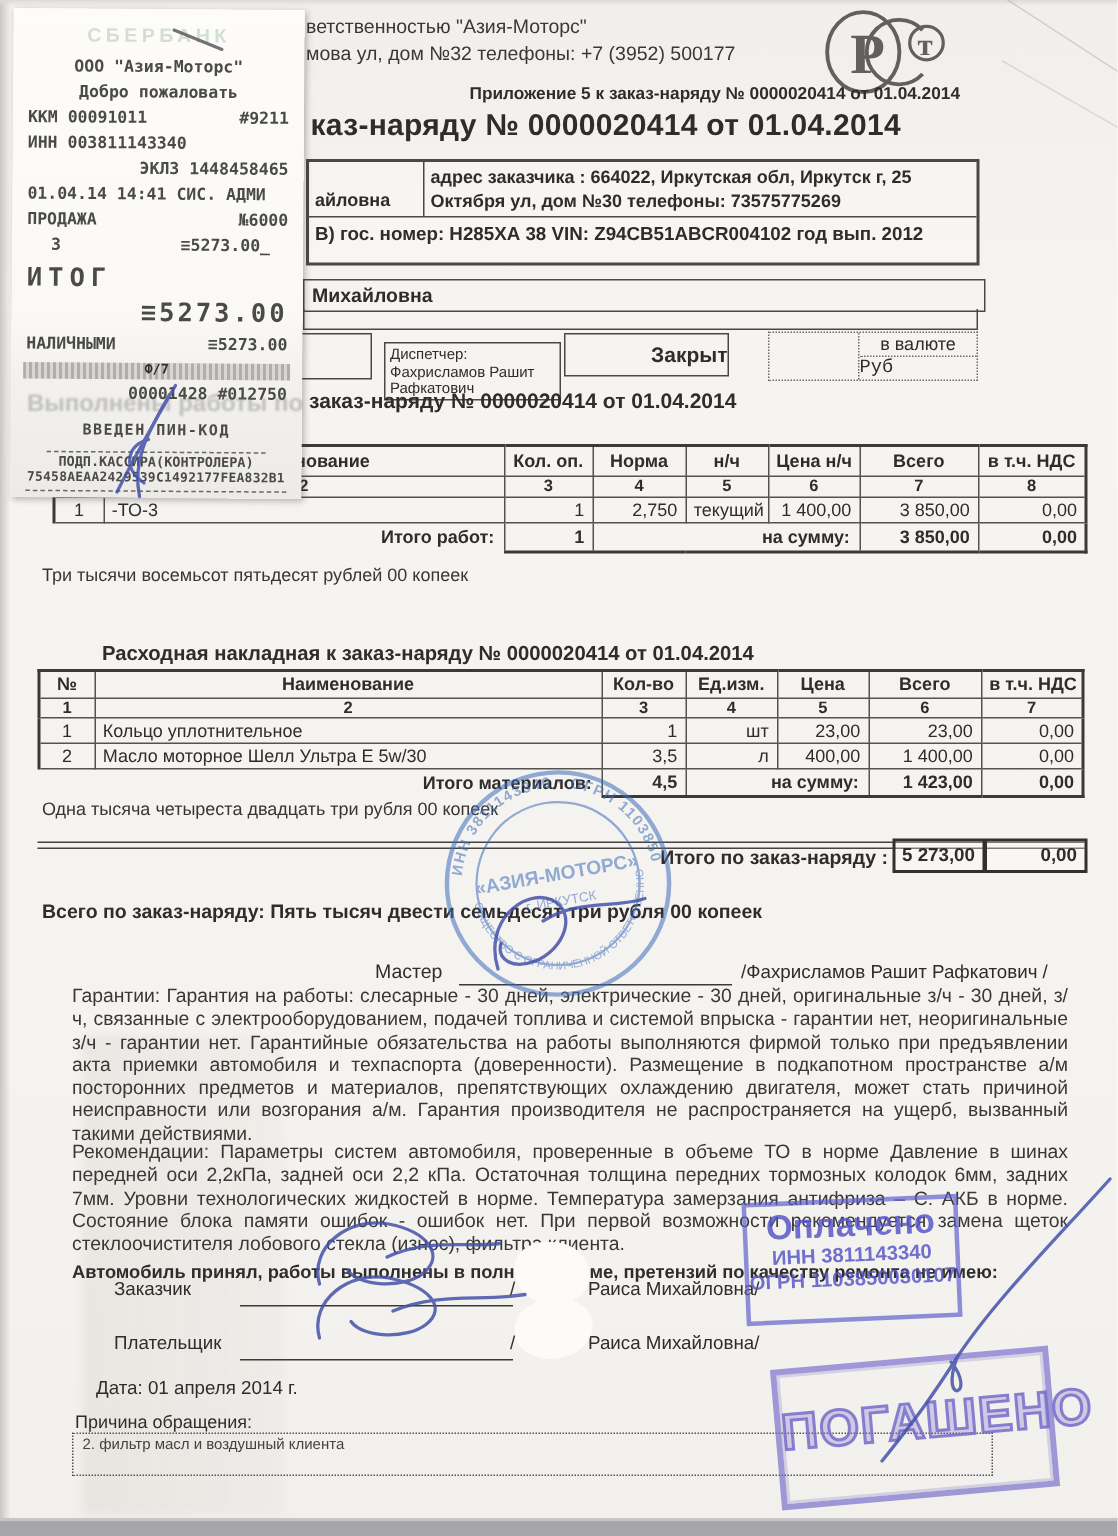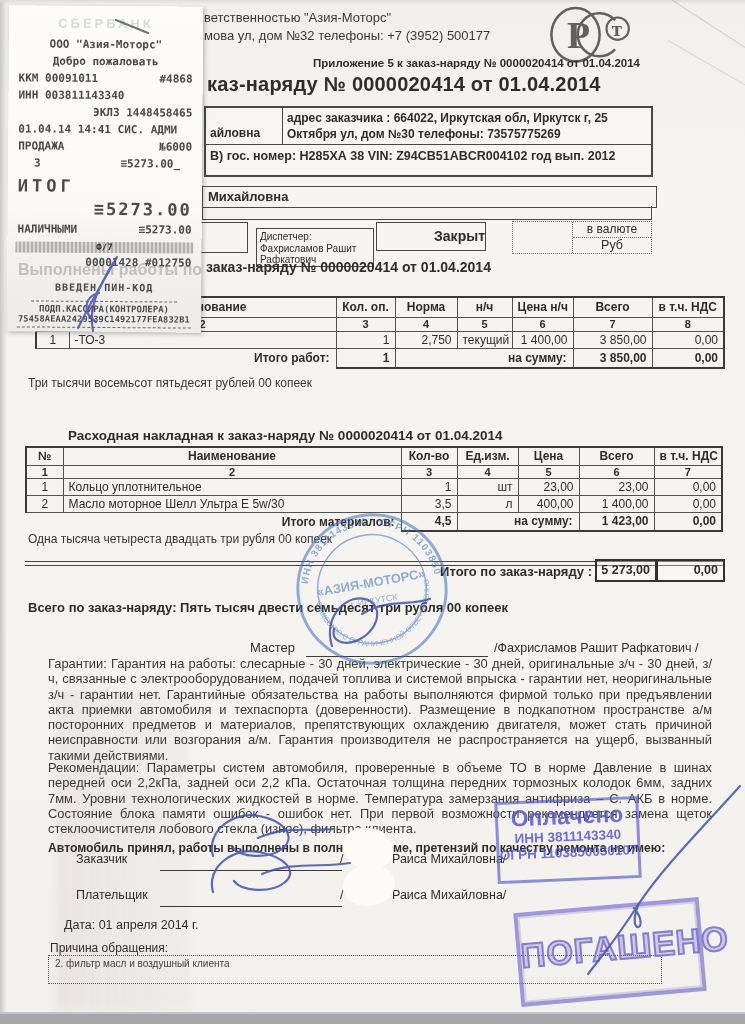--- a/index.html
+++ b/index.html
@@ -30,21 +30,21 @@
   .cust-veh{font-size:12.5px;font-weight:bold;padding:4px 4px 12px 4px;}
   .name2-box{left:202px;top:186px;width:448px;height:20px;border:1.5px solid #4a4846;font-size:13px;font-weight:bold;padding-left:5px;line-height:19px;}
   .empty-box{left:202px;top:206px;width:448px;height:13px;border:1.5px solid #4a4846;border-top:none;}
 
   .disp-box1{left:186px;top:222px;width:60px;height:29px;border:1.5px solid #4a4846;}
   .disp-box2{left:256px;top:228px;width:110px;height:33px;border:1.5px solid #4a4846;font-size:10px;line-height:11.5px;padding:2px 3px;overflow:hidden;}
   .closed-box{left:376px;top:222px;width:108px;height:27px;border:1.5px solid #4a4846;text-align:right;font-size:14px;font-weight:bold;line-height:27px;}
   .cur-box{left:512px;top:221px;width:138px;height:31px;display:grid;grid-template-columns:60px 1fr;grid-template-rows:1fr 1fr;border:1px dotted #6b6966;}
   .cur-left{grid-row:1/3;border-right:1px dotted #6b6966;}
   .cur-t{border-bottom:1px dotted #6b6966;text-align:center;font-size:12px;line-height:15px;}
-  .cur-b{text-align:center;font-size:12.5px;line-height:15px;}
+  .cur-b{text-align:left;font-size:12.5px;line-height:15px;font-family:Liberation Mono, monospace;}
 
   .title2{left:206px;top:259px;font-size:14px;font-weight:bold;}
   .ghost{left:18px;top:261px;font-size:16px;font-weight:bold;color:rgba(110,112,120,0.38);filter:blur(0.6px);z-index:21;}
 
   table.doc{border-collapse:collapse;table-layout:fixed;}
   table.doc td{border:1px solid #54524f;font-size:12px;padding:1px 5px;overflow:hidden;white-space:nowrap;}
   table.doc .hc{text-align:center;font-weight:bold;}
   table.doc .num{text-align:center;font-weight:bold;font-size:11px;padding:0 2px;}
   table.doc .r{text-align:right;}
   table.doc .c{text-align:center;}
@@ -347,21 +347,21 @@
 </div>
 
 <div class="abs stamp-void">ПОГАШЕНО</div>
 
 <div class="abs slip">
   <div class="wm">СБЕРБАНК</div>
   <div class="row ctr" style="top:32px;">ООО "Азия-Моторс"</div>
   <div class="row ctr" style="top:49px;">Добро пожаловать</div>
   <div class="row fx" style="top:66px;">
     <span>ККМ 00091011</span>
-    <span>#4868</span>
+    <span>#9211</span>
   </div>
   <div class="row" style="top:83px;">ИНН 003811143340</div>
   <div class="row rgt" style="top:100px;">ЭКЛЗ 1448458465</div>
   <div class="row" style="top:117px;">01.04.14 14:41 СИС. АДМИ</div>
   <div class="row fx" style="top:134px;">
     <span>ПРОДАЖА</span>
     <span>№6000</span>
   </div>
   <div class="row fx" style="top:151px;">
     <span style="margin-left:16px;">3</span>

